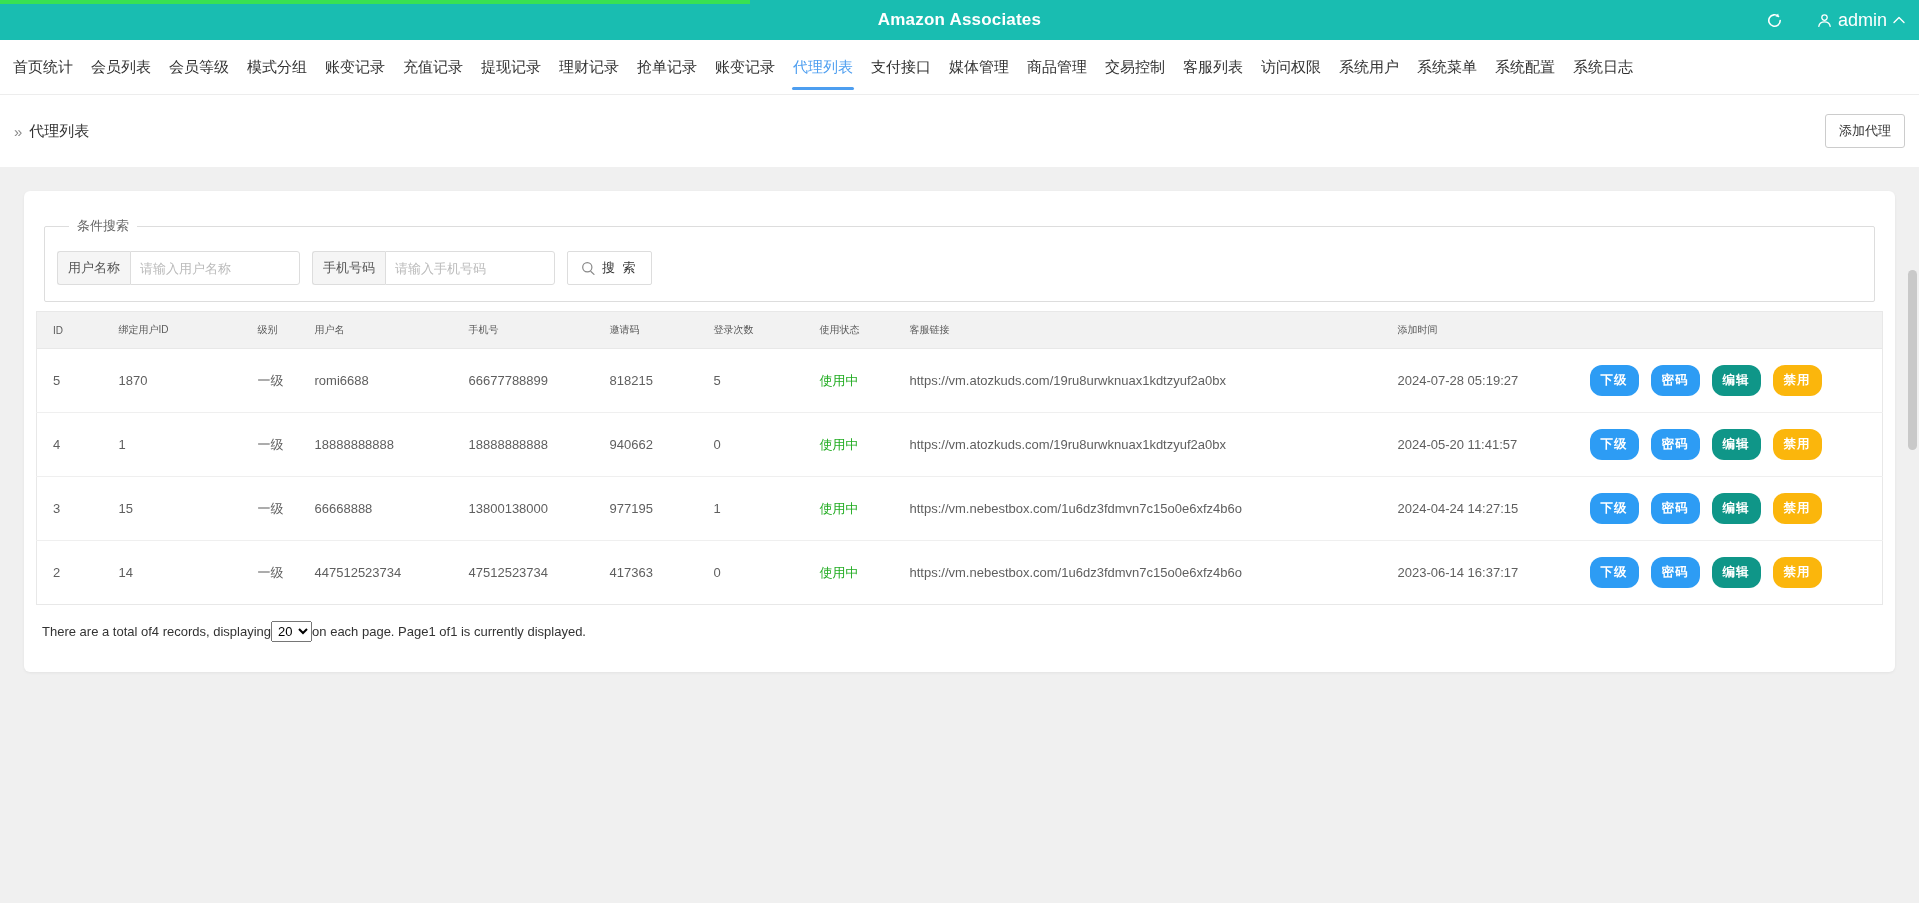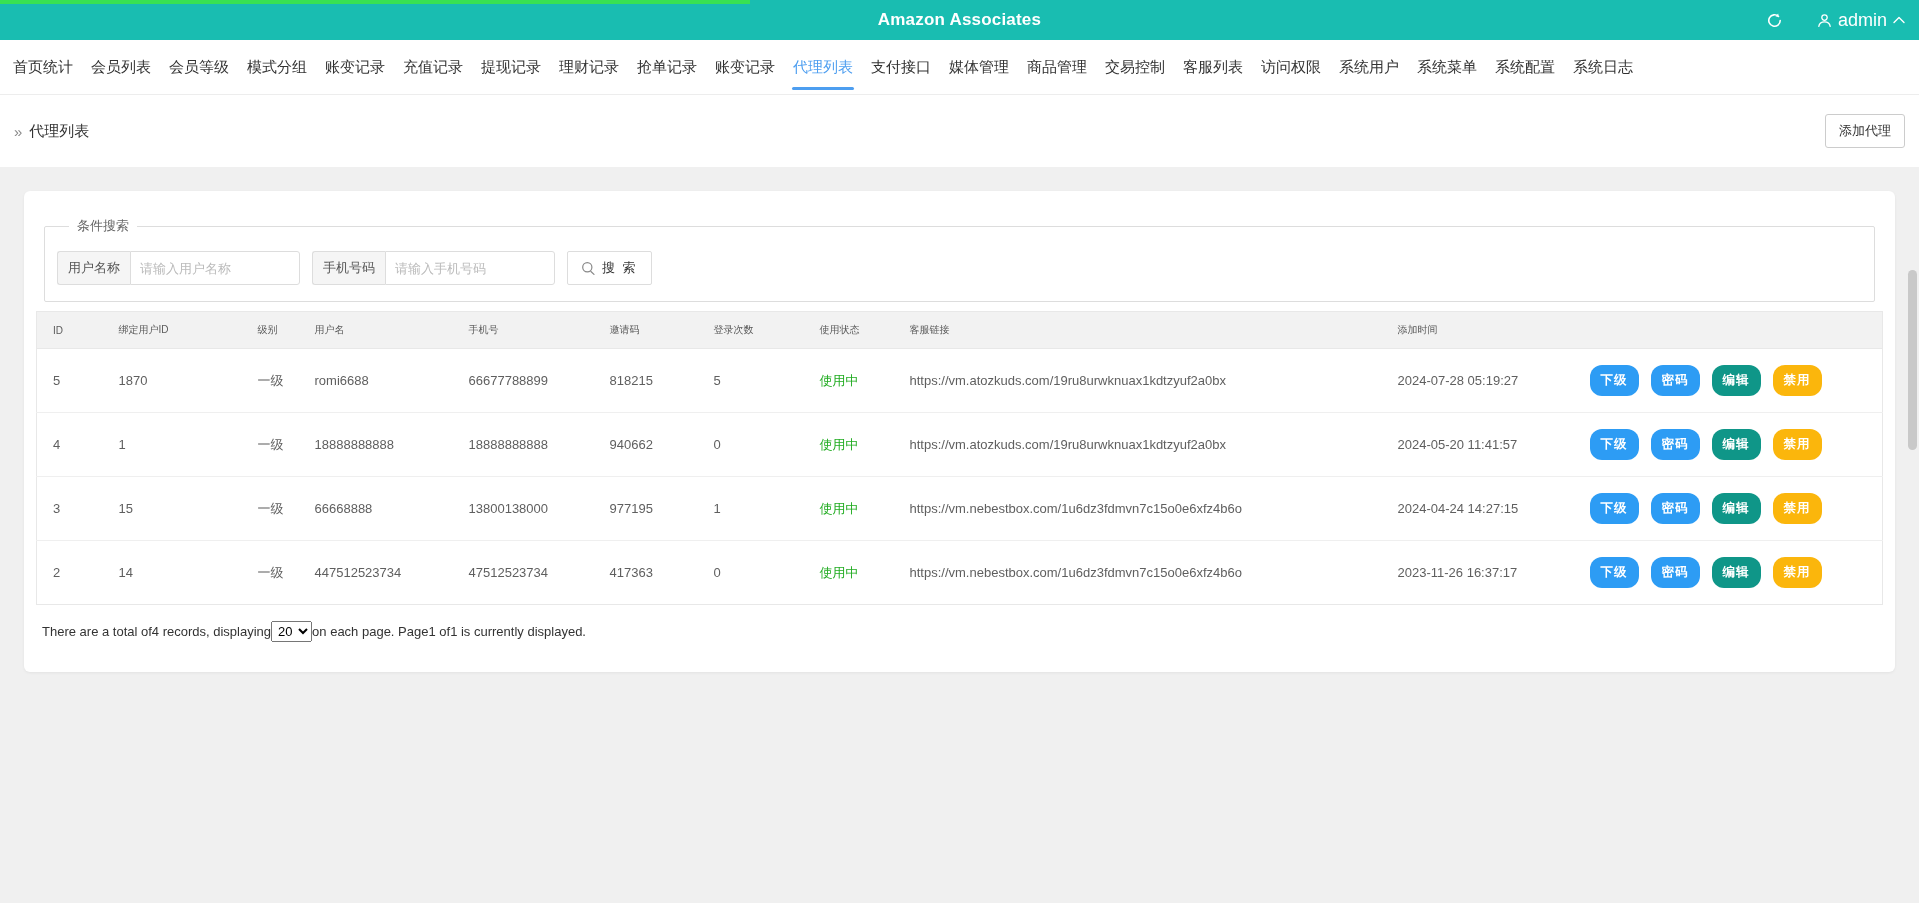--- a/index.html
+++ b/index.html
@@ -292,21 +292,21 @@
           <tr>
             <td>2</td>
             <td>14</td>
             <td>一级</td>
             <td>447512523734</td>
             <td>47512523734</td>
             <td>417363</td>
             <td>0</td>
             <td class="status-cell">使用中</td>
             <td>https://vm.nebestbox.com/1u6dz3fdmvn7c15o0e6xfz4b6o</td>
-            <td>2023-11-26 16:37:17</td>
+            <td>2023-06-14 16:37:17</td>
             <td><button class="action-btn" style="background: rgb(45, 156, 244);">下级</button><button class="action-btn" style="background: rgb(45, 156, 244);">密码</button><button class="action-btn" style="background: rgb(15, 150, 136);">编辑</button><button class="action-btn" style="background: rgb(251, 182, 12);">禁用</button></td>
           </tr>
         </tbody>
     </table>
 
     <div class="pager">
       <span>There are a total of4 records, displaying</span>
       <select id="page-size-select"><option>20</option></select>
       <span>on each page. Page1 of1 is currently displayed.</span>
     </div>

